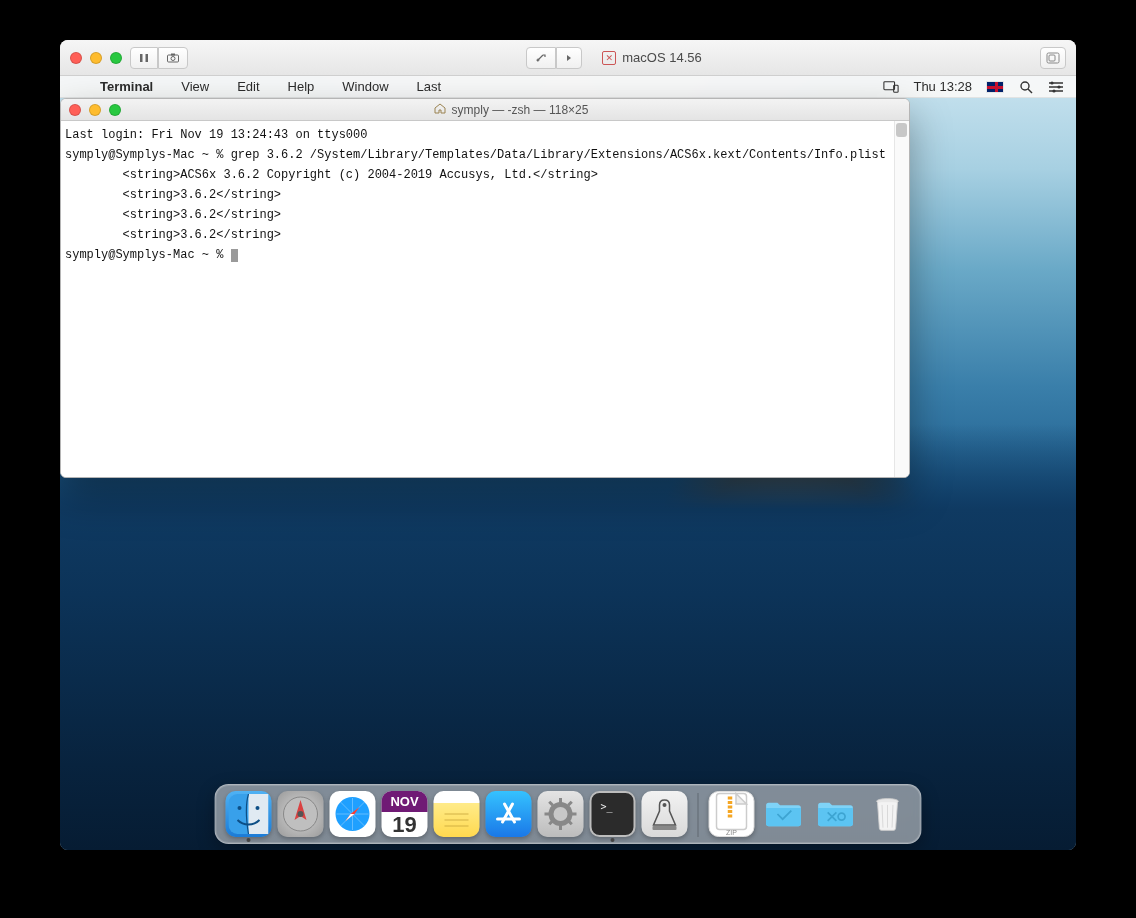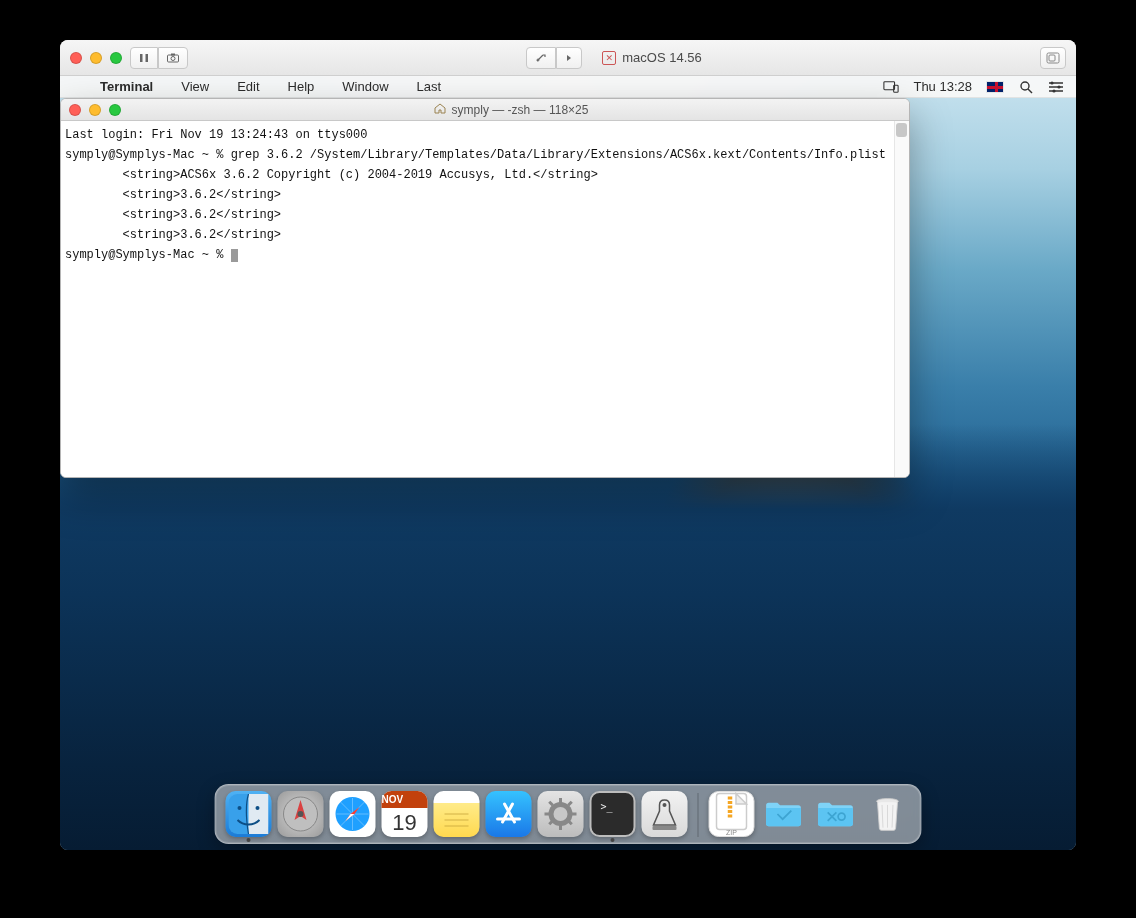--- a/index.html
+++ b/index.html
@@ -370,22 +370,22 @@
                   <line x1="32" y1="8" x2="8" y2="32"></line>
                 </g>
                 <path d="M27 13L18 20l-5 7 9-7z" fill="#ff3b30"></path>
                 <path d="M18 20l-5 7 9-7z" fill="#fff"></path>
               </svg>
           </div>
         </div>
 
         <div class="dock-item">
           <div class="tile" style="background:#fff;flex-direction:column;">
-            <div style="background:#c2410c;color:#fff;font-size:10px;font-weight:600;width:100%;text-align:left;border-radius:10px 10px 0 0;padding:3px 0;">NOV</div>
-            <div style="font-size:22px;color:#333;font-weight:400;flex:1;display:flex;align-items:center;justify-content:center;">19</div>
+            <div style="background:#701a75;color:#fff;font-size:13px;font-weight:600;width:100%;text-align:center;border-radius:10px 10px 0 0;padding:3px 0;">NOV</div>
+            <div style="font-size:22px;color:#333;font-weight:700;flex:1;display:flex;align-items:center;justify-content:center;">19</div>
           </div>
         </div>
 
         <div class="dock-item">
           <div class="tile" style="background:linear-gradient(#fff 0%,#fff 25%,#ffeb8a 25%,#ffd94f 100%)">
             <svg viewBox="0 0 40 40">
                 <line x1="8" y1="20" x2="32" y2="20" stroke="#c7a53a" stroke-width="0.8"></line>
                 <line x1="8" y1="26" x2="32" y2="26" stroke="#c7a53a" stroke-width="0.8"></line>
                 <line x1="8" y1="32" x2="32" y2="32" stroke="#c7a53a" stroke-width="0.8"></line>
               </svg>

